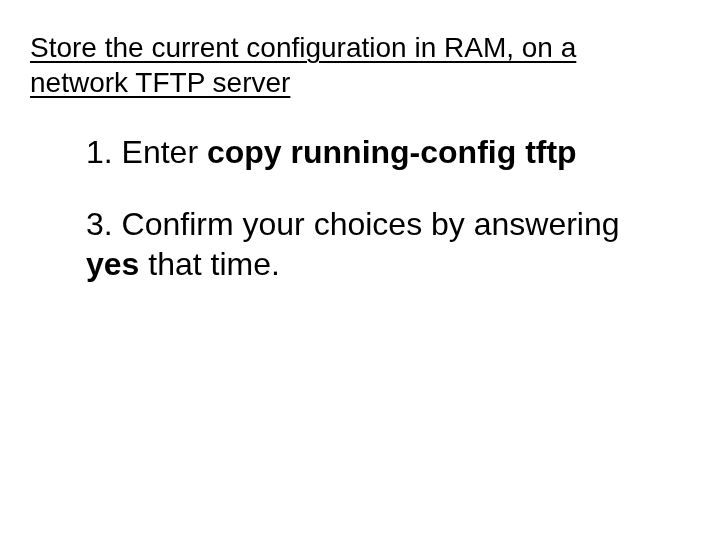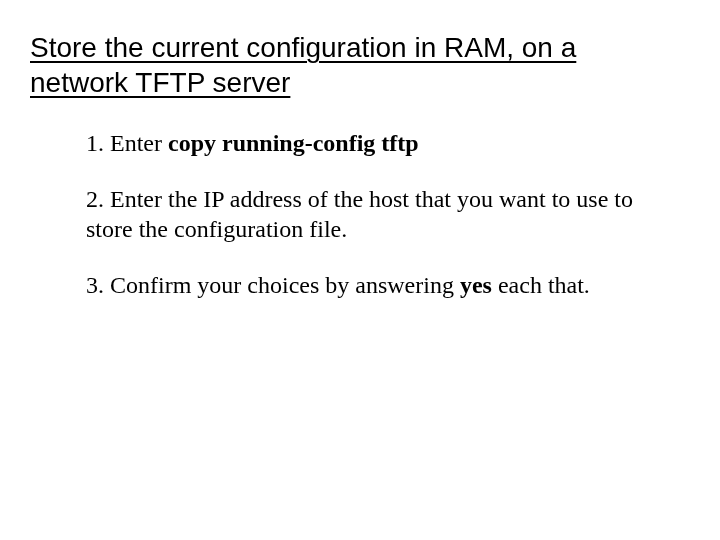--- a/index.html
+++ b/index.html
@@ -24,44 +24,42 @@
     font-weight: 400;
     text-decoration: underline;
     text-decoration-thickness: 2px;
     text-underline-offset: 4px;
   }
   .steps {
     padding-left: 56px;
     padding-right: 30px;
   }
   .step {
-    font-size: 24px;
+    font-size: 32px;
     line-height: 1.25;
     margin-bottom: 26px;
     font-weight: 400;
-    font-family: Liberation Serif, serif;
   }
   .step .bold {
     font-weight: 700;
   }
 </style>
 </head>
 <body>
 
 <div class="slide">
 
   <p class="title">Store the current configuration in RAM, on a network TFTP server</p>
 
   <div class="steps">
 
     <p class="step">
       <span>1. Enter </span><span class="bold">copy running-config tftp</span>
     </p>
 
-    <p class="step">2. Enter the IP address of the host that you want to use to store the configuration file.</p>
 
 
     <p class="step">
-      <span>3. Confirm your choices by answering </span><span class="bold">yes</span><span> each that.</span>
+      <span>3. Confirm your choices by answering </span><span class="bold">yes</span><span> that time.</span>
     </p>
 
   </div>
 </div>
 
 </body></html>

